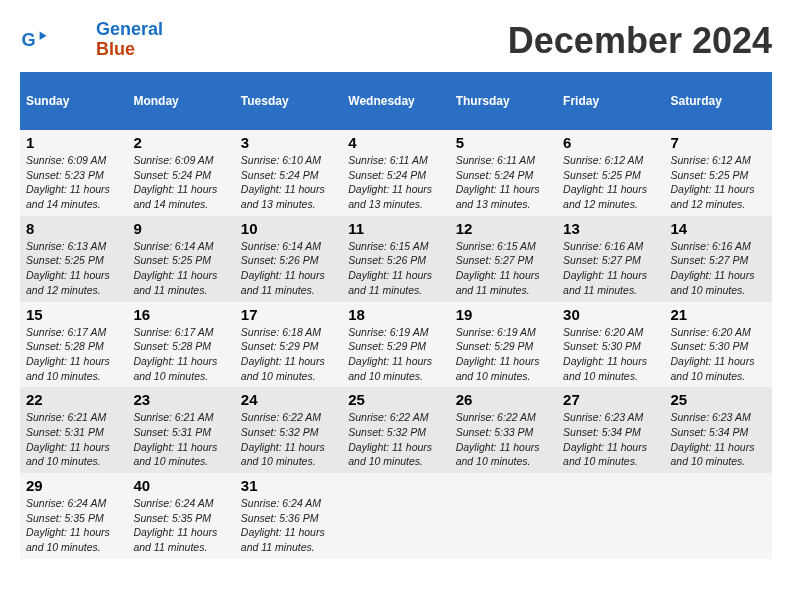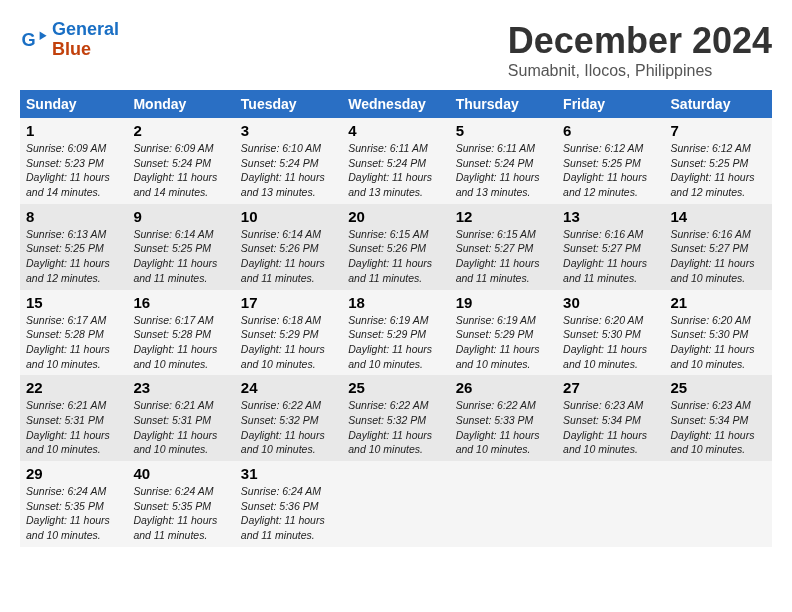--- a/index.html
+++ b/index.html
@@ -22,20 +22,21 @@
       gap: 4px;
     }
     .logo-text {
       font-size: 18px;
       font-weight: bold;
       color: #333;
       line-height: 1.1;
     }
     .logo-text span {
       color: #1a6fc4;
+      margin-left: 44px;
     }
     .logo-icon {
       width: 28px;
       height: 28px;
     }
     .title-area {
     }
     .month-title {
       font-size: 36px;
       font-weight: bold;
@@ -47,22 +48,22 @@
     }
     table {
       width: 100%;
       border-collapse: collapse;
       font-size: 11px;
     }
     thead th {
       background-color: #2a6fc4;
       color: #fff;
       text-align: left;
-      padding: 6px 6px;
-      font-size: 14px;
+      padding: 22px 6px;
+      font-size: 12px;
       font-weight: bold;
     }
     tbody tr {
       vertical-align: top;
     }
     tbody tr:nth-child(odd) {
       background-color: #f5f5f5;
     }
     tbody tr:nth-child(even) {
       background-color: #e8e8e8;
@@ -99,21 +100,20 @@
       <text x="2" y="28" font-size="26" fill="#1a6fc4" font-weight="bold">G</text>
       <polygon points="28,8 38,14 28,20" fill="#1a6fc4"></polygon>
     </svg>
     <div class="logo-text">
       <div><span>General</span></div>
       <div><span style="color:#c2410c">Blue</span></div>
     </div>
   </div>
   <div class="title-area">
     <div class="month-title">December 2024</div>
-    <div class="location-title">Sumabnit, Ilocos, Philippines</div>
   </div>
 </div>
 
 <table>
   <thead>
     <tr>
     <th>Sunday</th>
         <th>Monday</th>
         <th>Tuesday</th>
         <th>Wednesday</th>
@@ -160,21 +160,21 @@
         </td>
         <td>
           <span class="day-num">9</span>
           <div class="day-info">Sunrise: 6:14 AM<br>Sunset: 5:25 PM<br>Daylight: 11 hours<br>and 11 minutes.</div>
         </td>
         <td>
           <span class="day-num">10</span>
           <div class="day-info">Sunrise: 6:14 AM<br>Sunset: 5:26 PM<br>Daylight: 11 hours<br>and 11 minutes.</div>
         </td>
         <td>
-          <span class="day-num">20</span>
+          <span class="day-num">11</span>
           <div class="day-info">Sunrise: 6:15 AM<br>Sunset: 5:26 PM<br>Daylight: 11 hours<br>and 11 minutes.</div>
         </td>
         <td>
           <span class="day-num">12</span>
           <div class="day-info">Sunrise: 6:15 AM<br>Sunset: 5:27 PM<br>Daylight: 11 hours<br>and 11 minutes.</div>
         </td>
         <td>
           <span class="day-num">13</span>
           <div class="day-info">Sunrise: 6:16 AM<br>Sunset: 5:27 PM<br>Daylight: 11 hours<br>and 11 minutes.</div>
         </td>

